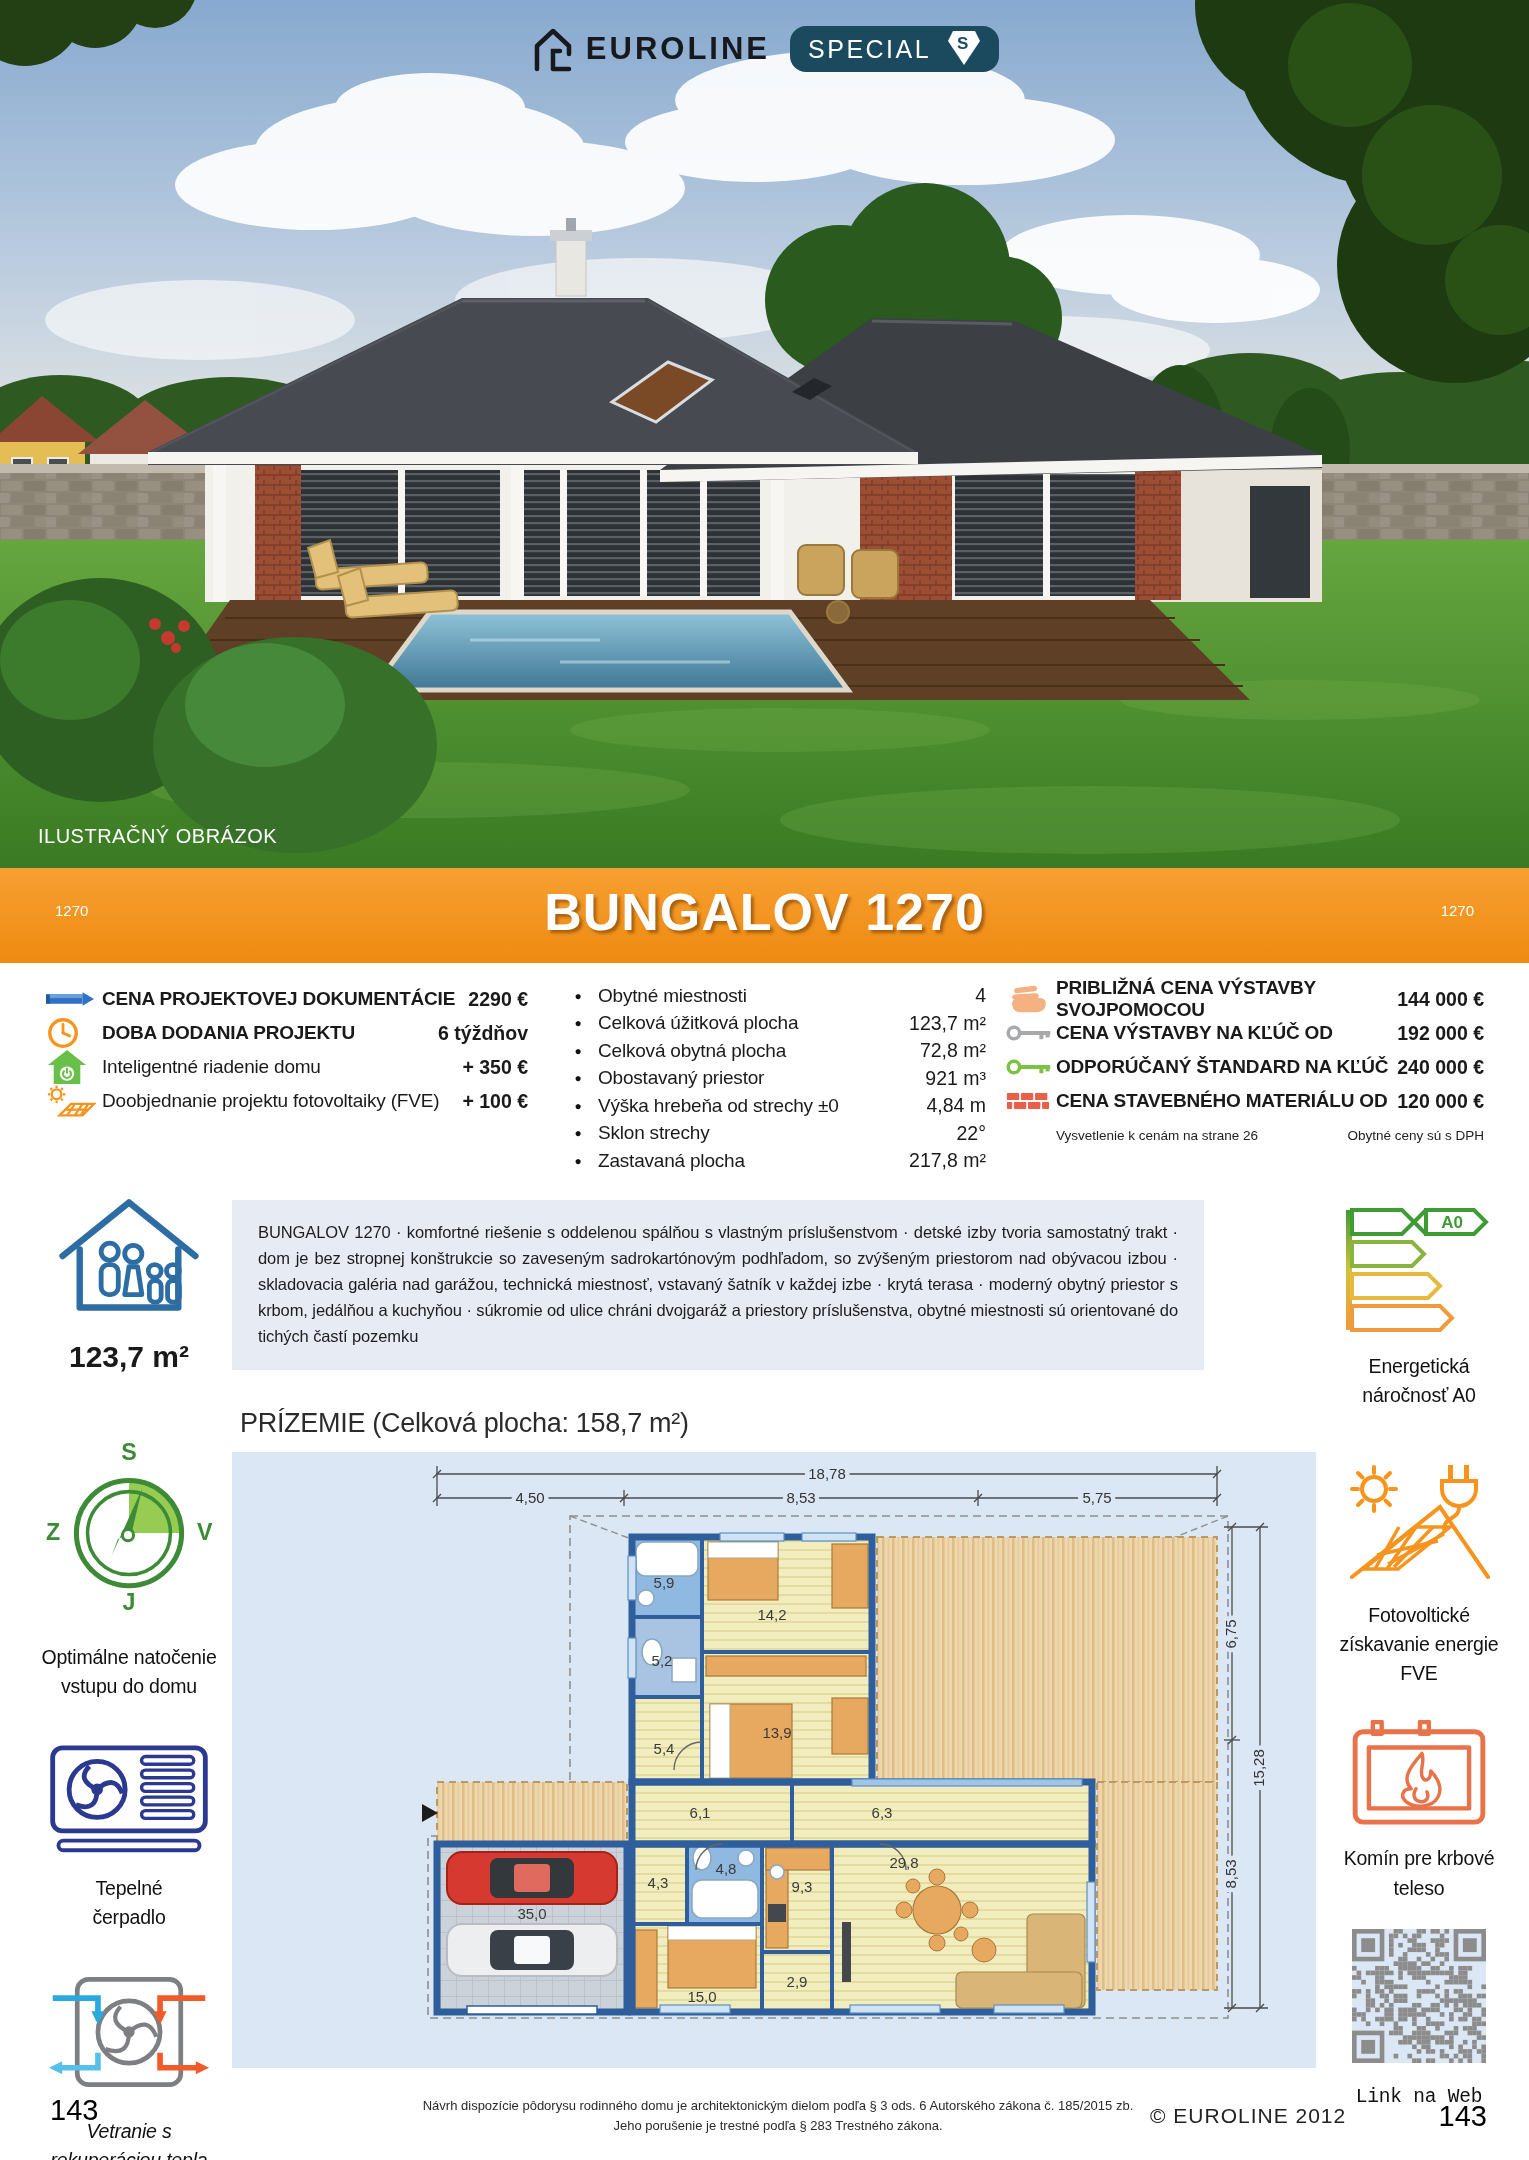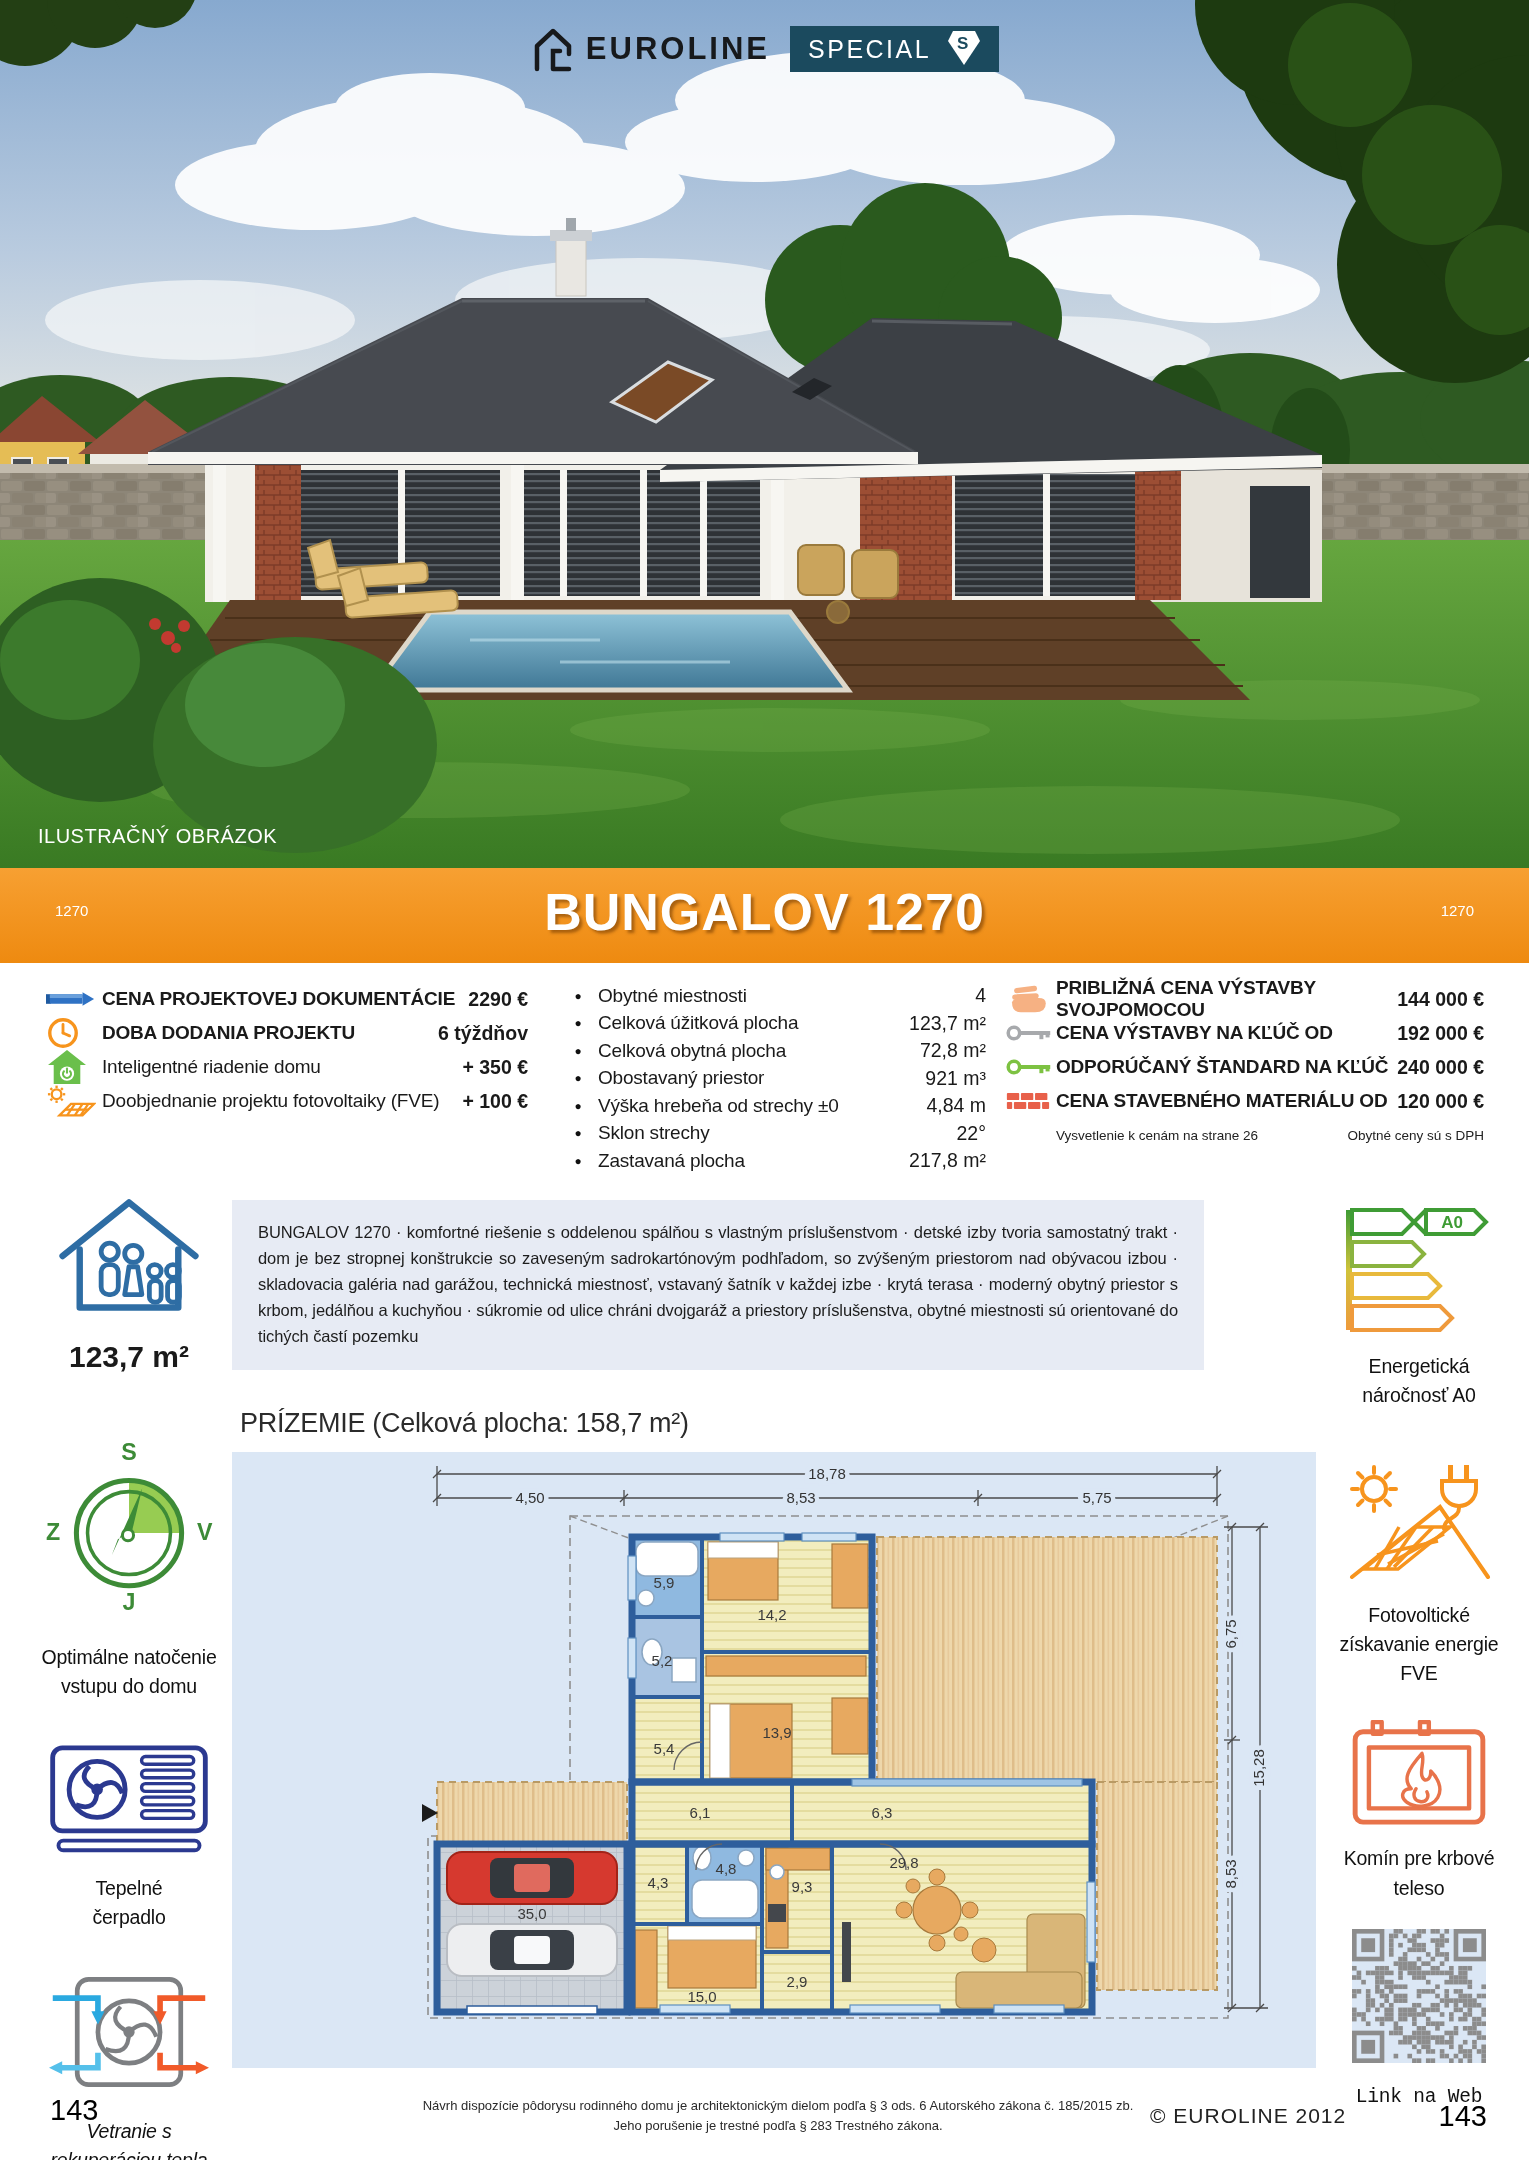--- a/index.html
+++ b/index.html
@@ -5,21 +5,21 @@
   html,body{margin:0;padding:0;background:#ffffff;}
   .page{position:relative;width:1529px;height:2160px;background:#fff;overflow:hidden;
         font-family:"Liberation Sans",sans-serif;color:#1a1a1a;}
   
   .photo{position:absolute;left:0;top:0;width:1529px;height:868px;overflow:hidden;}
   .photo svg{display:block;}
   .logo-row{position:absolute;top:26px;left:0;right:0;display:flex;justify-content:center;align-items:center;gap:20px;}
   .brand{display:flex;align-items:center;gap:10px;}
   .brand-text{font-size:31px;font-weight:bold;letter-spacing:3px;color:#17191c;}
   .special-badge{display:flex;align-items:center;gap:16px;background:#1b4a5e;color:#fff;
-        padding:0 18px;height:46px;font-size:25px;letter-spacing:2.5px;}
+        padding:0 18px;height:46px;font-size:25px;letter-spacing:2.5px;border-radius:16px;}
   .photo-caption{position:absolute;left:38px;bottom:20px;color:#fff;font-size:20px;letter-spacing:.5px;}
   
   .banner{position:absolute;left:0;top:868px;width:1529px;height:95px;
         background:linear-gradient(#f7a032,#ee8a10);}
   .banner-title{position:absolute;left:0;right:0;top:14px;text-align:center;font-size:52px;font-weight:bold;
         color:#fff;letter-spacing:1px;text-shadow:3px 3px 3px rgba(110,55,0,.55);}
   .banner-code{position:absolute;top:34px;color:#fff;font-size:15px;}
   .banner-code.left{left:55px;} .banner-code.right{right:55px;}
   
   .info-col{position:absolute;top:982px;}

